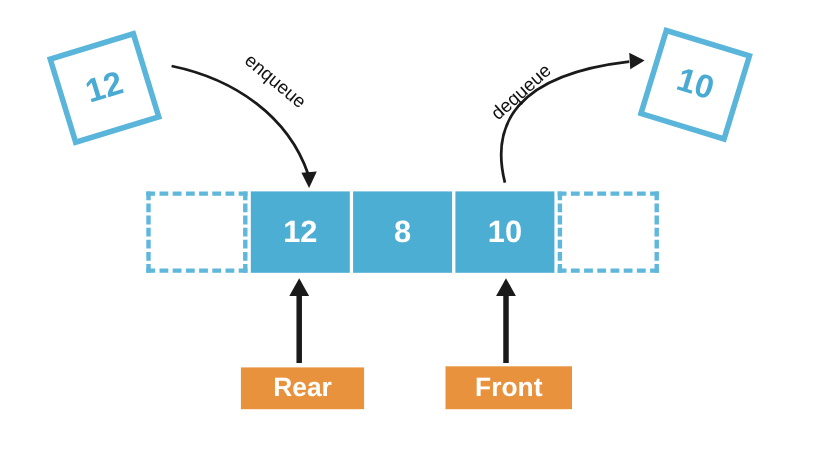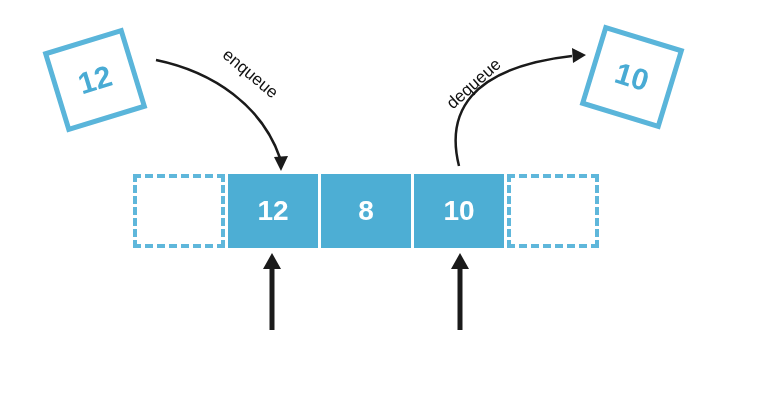--- a/index.html
+++ b/index.html
@@ -127,14 +127,16 @@
   <div class="op-label deq">dequeue</div>
 
   <div class="queue">
     <div class="cell empty"></div>
     <div class="cell filled">12</div>
     <div class="cell filled">8</div>
     <div class="cell filled">10</div>
     <div class="cell empty"></div>
   </div>
 
+  <div class="tag rear">Rear</div>
+  <div class="tag front">Front</div>
 
 </div>
 
 </body></html>

